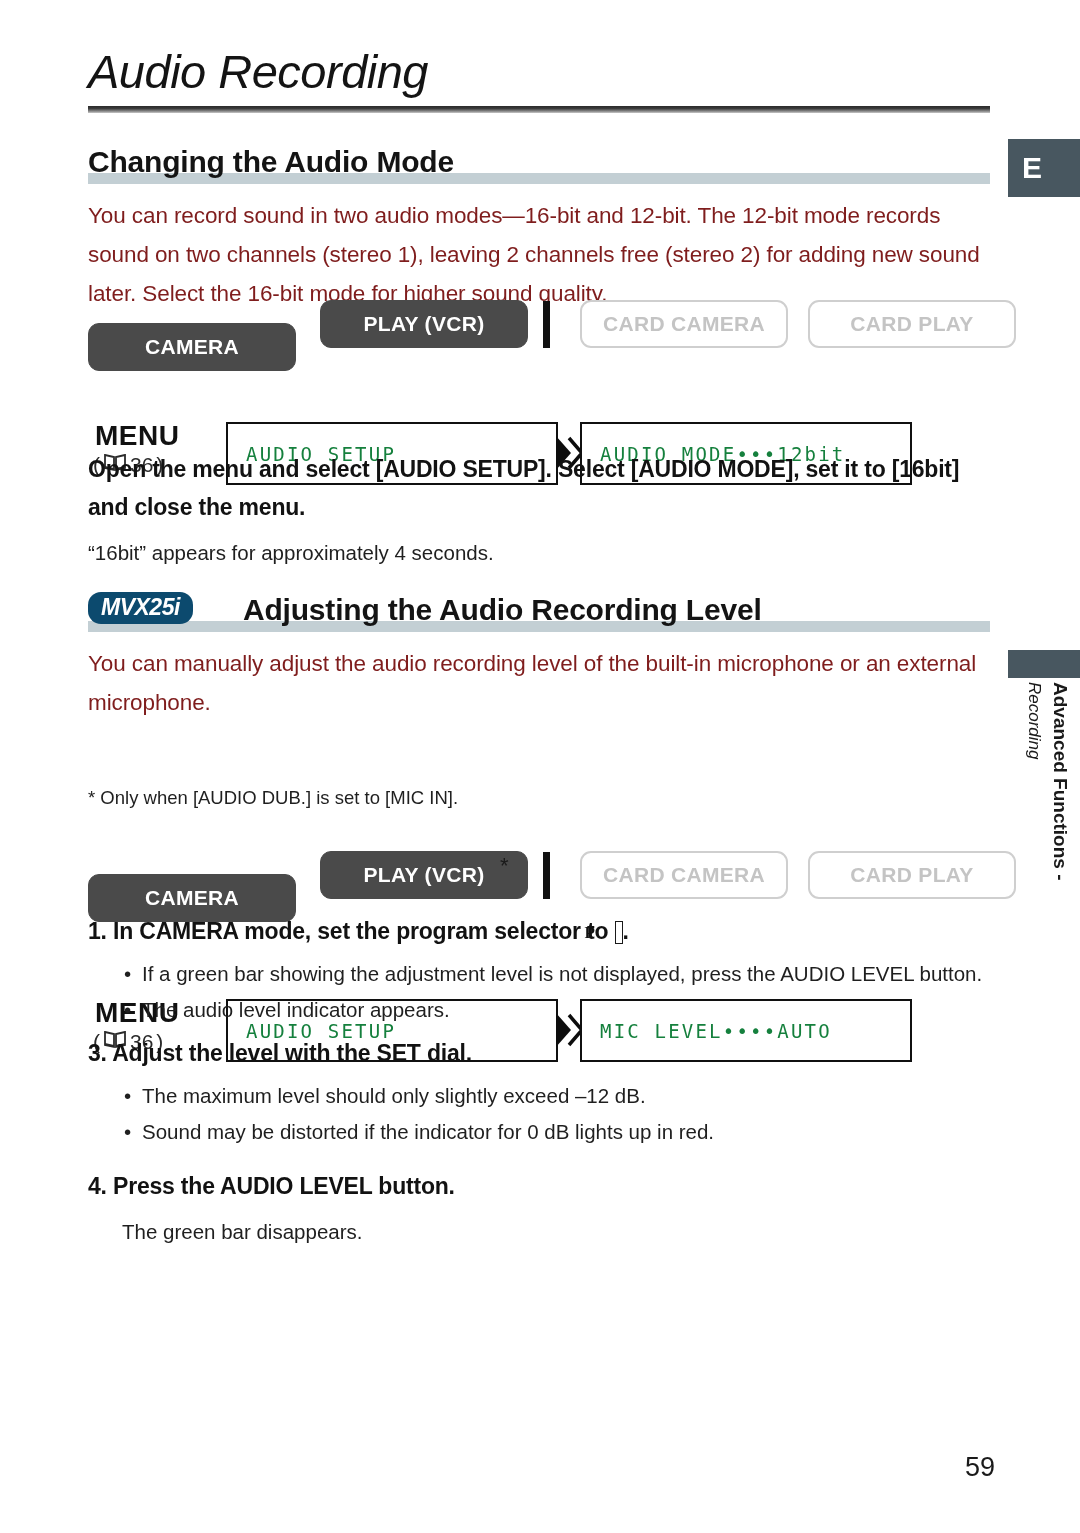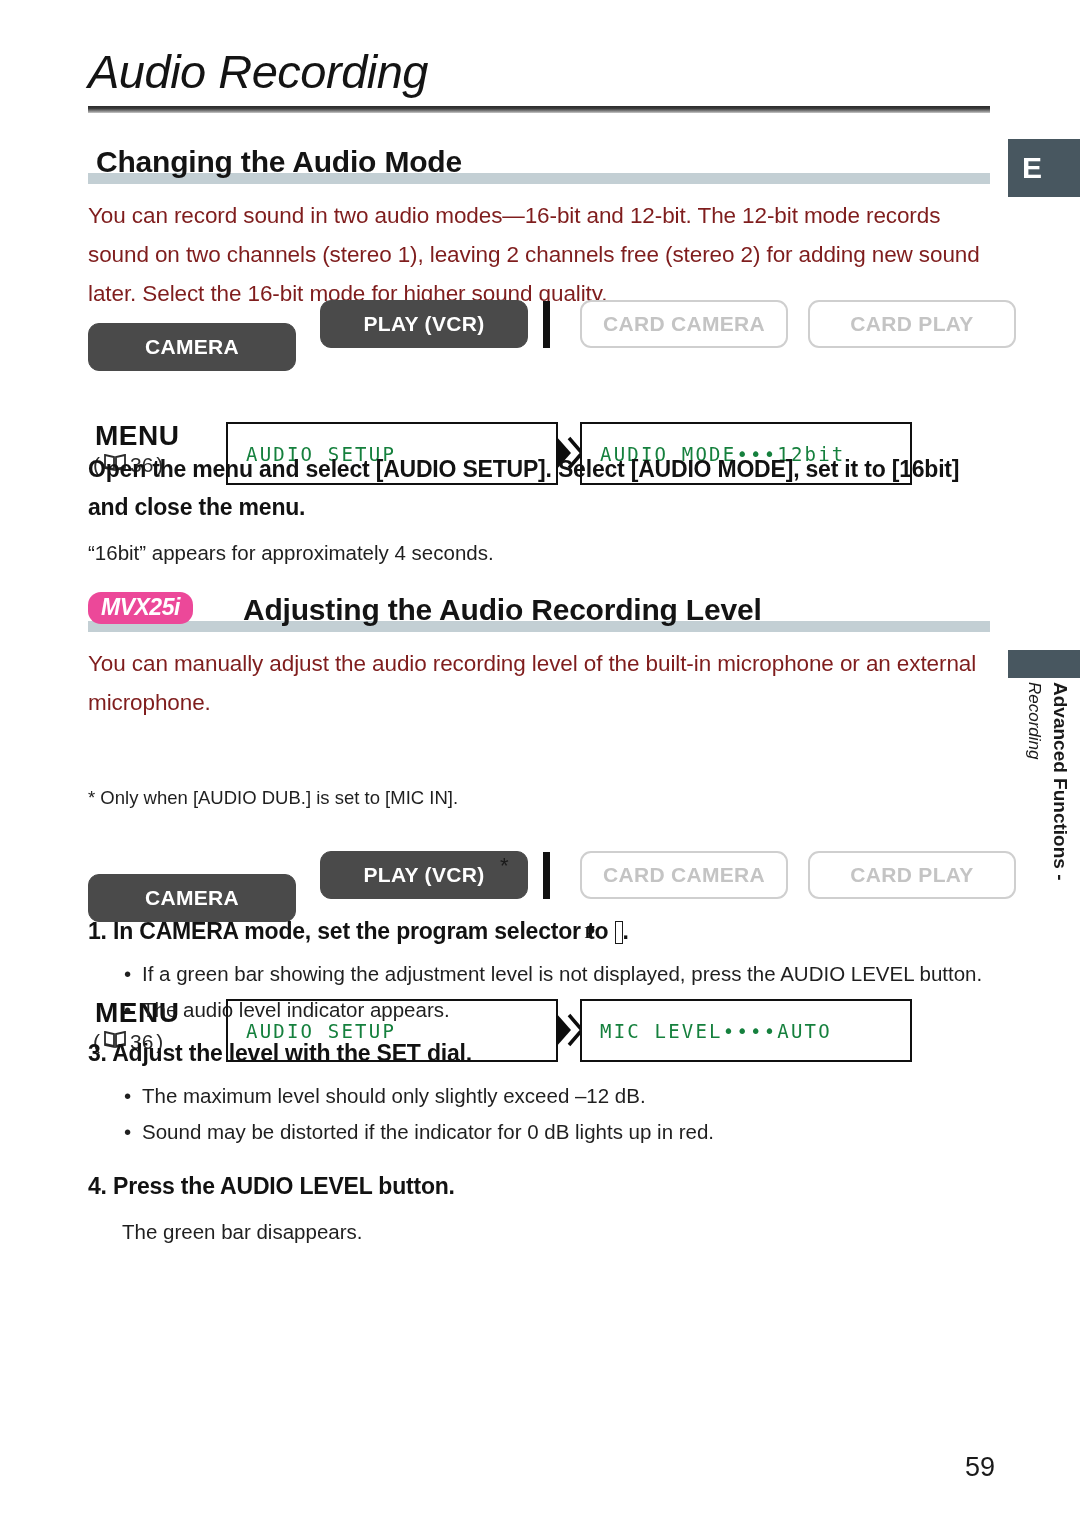--- a/index.html
+++ b/index.html
@@ -105,35 +105,35 @@
   .sec-head .bar {
     position: absolute;
     left: 0;
     bottom: 0;
     width: 902px;
     height: 11px;
     background: #c3cfd4;
   }
   .sec-head .htext {
     position: absolute;
-    left: 8px;
+    left: 0;
     bottom: 5px;
     font-size: 30px;
     font-weight: bold;
     color: #141414;
     white-space: nowrap;
     letter-spacing: -0.2px;
   }
   .sec-head .htext.indent { left: 155px; }
 
   .badge {
     position: absolute;
     left: 0;
     bottom: 8px;
-    background: #ec4899;
+    background: #0c4a6e;
     color: #ffffff;
     font-size: 23px;
     font-weight: bold;
     font-style: italic;
     border-radius: 13px;
     padding: 2px 13px 4px 13px;
     letter-spacing: -0.5px;
     line-height: 1.15;
     white-space: nowrap;
   }

